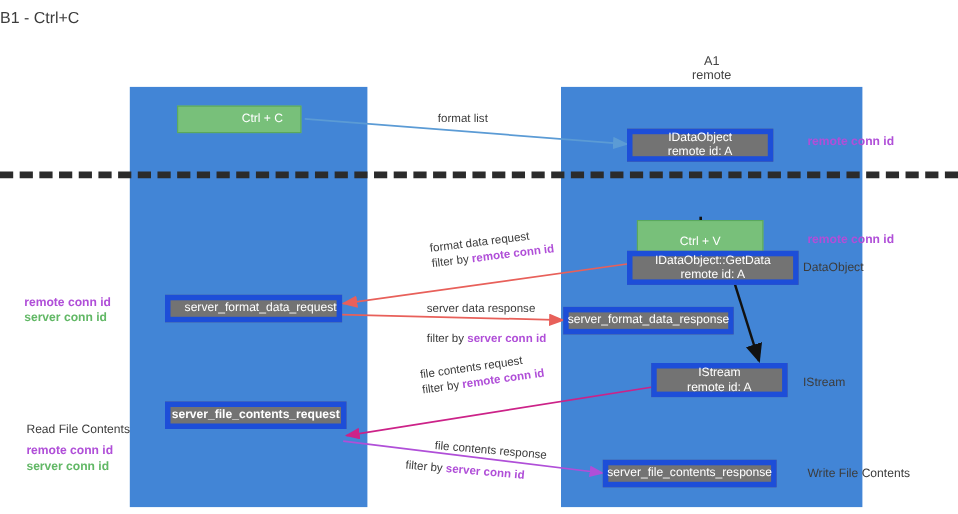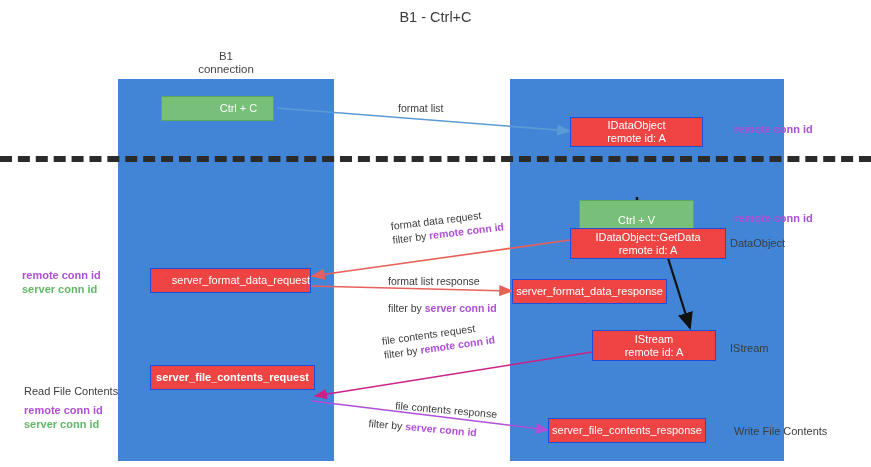--- a/index.html
+++ b/index.html
@@ -3,41 +3,41 @@
 <meta charset="utf-8">
 <style>
   html,body{margin:0;padding:0;background:#ffffff;}
   body{width:871px;height:467px;position:relative;overflow:hidden;
        font-family:"Liberation Sans","DejaVu Sans",sans-serif;
        color:#333333;-webkit-font-smoothing:antialiased;}
   .stage{position:absolute;inset:0;}
   .abs{position:absolute;}
 
   
-  .title{left:0;top:8px;width:871px;text-align:center;font-size:14.5px;
+  .title{left:0;top:8px;width:871px;text-align:left;font-size:14.5px;
          line-height:19px;color:#3c3c3c;}
 
   
   .lane-head{text-align:center;font-size:11.5px;line-height:13px;color:#444;}
 
   
   .lane{background:#4285d6;}
   .lane-b1{left:118px;top:79px;width:216px;height:382px;}
   .lane-a1{left:510px;top:79px;width:274px;height:382px;}
 
   
   .divider{left:0;top:156px;width:871px;height:0;
            border-top:6px dashed #2b2b2b;}
 
   
   .node{box-sizing:border-box;display:flex;flex-direction:column;
         align-items:center;justify-content:center;text-align:center;
         color:#ffffff;font-size:11px;line-height:13px;}
   .node.green{background:#78c07a;border:1px solid #5aa85d;}
-  .node.orange{background:#ef4444;border:1px solid #1d4ed8;}
+  .node.orange{background:#737373;border:5px solid #1d4ed8;}
   .node .l2{display:block;}
 
   
   .ann{font-size:11px;line-height:14px;}
   .ann.plain{color:#3c3c3c;}
   .purple{color:#b04fd8;font-weight:bold;}
   .green-t{color:#62b866;font-weight:bold;}
 
   
   .mid{font-size:10.5px;line-height:14px;color:#3c3c3c;white-space:nowrap;}
@@ -48,23 +48,23 @@
 </style>
 </head>
 <body>
 
 <div class="stage">
 
   <div class="abs title">
     <div>B1 - Ctrl+C</div>
   </div>
 
-  <div class="abs lane-head" style="left:118px;top:50px;width:216px;">
-    <div>B1</div>
-    <div>connection</div>
+  <div class="abs lane-head" style="left:510px;top:50px;width:274px;">
+    <div>A1</div>
+    <div>remote</div>
   </div>
 
   <div class="abs lane lane-b1"></div>
   <div class="abs lane lane-a1"></div>
 
   <svg class="ovl">
     <defs>
       <marker id="ahBlue" markerWidth="9" markerHeight="7" refX="8" refY="3.5" orient="auto">
         <polygon points="0 0, 9 3.5, 0 7" fill="#5b9bd5"></polygon>
       </marker>
@@ -141,21 +141,21 @@
   <div class="abs mid" style="left:398px;top:101px;">format list</div>
 
   <div class="abs mid" style="left:390px;top:219px;transform:rotate(-7deg);transform-origin:left top;">
     <div>format data request</div>
     <div>
       <span>filter by </span><b class="p">remote conn id</b>
     </div>
   </div>
 
   <div class="abs mid" style="left:388px;top:274px;">
-    <div>format list response</div>
+    <div>server data response</div>
     <div style="margin-top:13px;">
       <span>filter by </span><b class="p">server conn id</b>
     </div>
   </div>
 
   <div class="abs mid" style="left:381px;top:334px;transform:rotate(-8deg);transform-origin:left top;">
     <div>file contents request</div>
     <div>
       <span>filter by </span><b class="p">remote conn id</b>
     </div>

